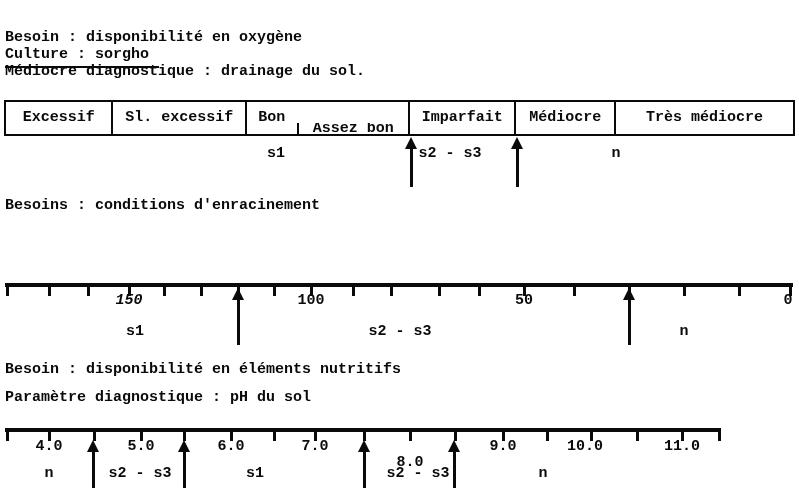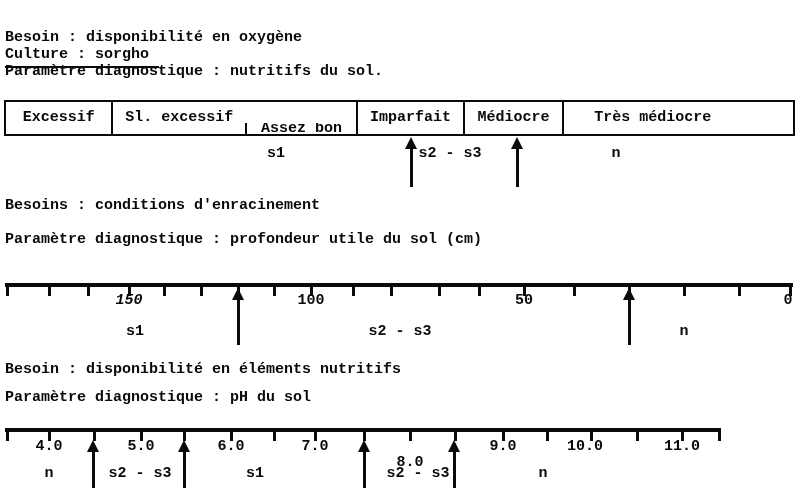--- a/index.html
+++ b/index.html
@@ -45,39 +45,39 @@
 </style>
 </head>
 <body>
 
 <div class="page">
 
   <div class="abs" style="left:5px; top:3px;margin-top:44px;">
     <span class="title-underline">Culture : sorgho</span>
   </div>
   <div class="abs" style="left:5px; top:30px;">Besoin : disponibilité en oxygène</div>
-  <div class="abs" style="left:5px; top:64px;">Paramètre diagnostique : nutritifs du sol.</div>
+  <div class="abs" style="left:5px; top:64px;">Médiocre diagnostique : drainage du sol.</div>
 
   <div class="class-table">
     <div class="class-cell" style="width:13.40%;">Excessif</div>
     <div class="class-cell" style="width:16.95%;">Sl. excessif</div>
+    <div class="class-cell" style="width:6.57%;">Bon</div>
     <div class="class-cell" style="width:14.16%;margin-top:21px;">Assez bon</div>
     <div class="class-cell" style="width:13.53%;">Imparfait</div>
     <div class="class-cell" style="width:12.64%;">Médiocre</div>
     <div class="class-cell" style="width:22.75%;">Très médiocre</div>
   </div>
 
   <div class="abs ctr" style="left:276px; top:146px;">s1</div>
   <div class="arrow" style="left:411px; top:137px; height:50px;"></div>
   <div class="abs ctr" style="left:450px; top:146px;">s2 - s3</div>
   <div class="arrow" style="left:517px; top:137px; height:50px;"></div>
   <div class="abs ctr" style="left:616px; top:146px;">n</div>
 
   <div class="abs" style="left:5px; top:198px;text-align:right;">Besoins : conditions d'enracinement</div>
-  <div class="abs" style="left:5px; top:232px;">Paramètre diagnostique : profondeur utile du sol (cm)</div>
 
   <div class="ruler" style="left:5px; top:283px; width:788px;">
     <div class="bar"></div>
   <span class="tick" style="left: 1px;"></span>
       <span class="tick" style="left: 43px;"></span>
       <span class="tick" style="left: 82px;"></span>
       <span class="tick" style="left: 123px;"></span>
       <span class="tick" style="left: 158px;"></span>
       <span class="tick" style="left: 195px;"></span>
       <span class="tick" style="left: 232px;"></span>

